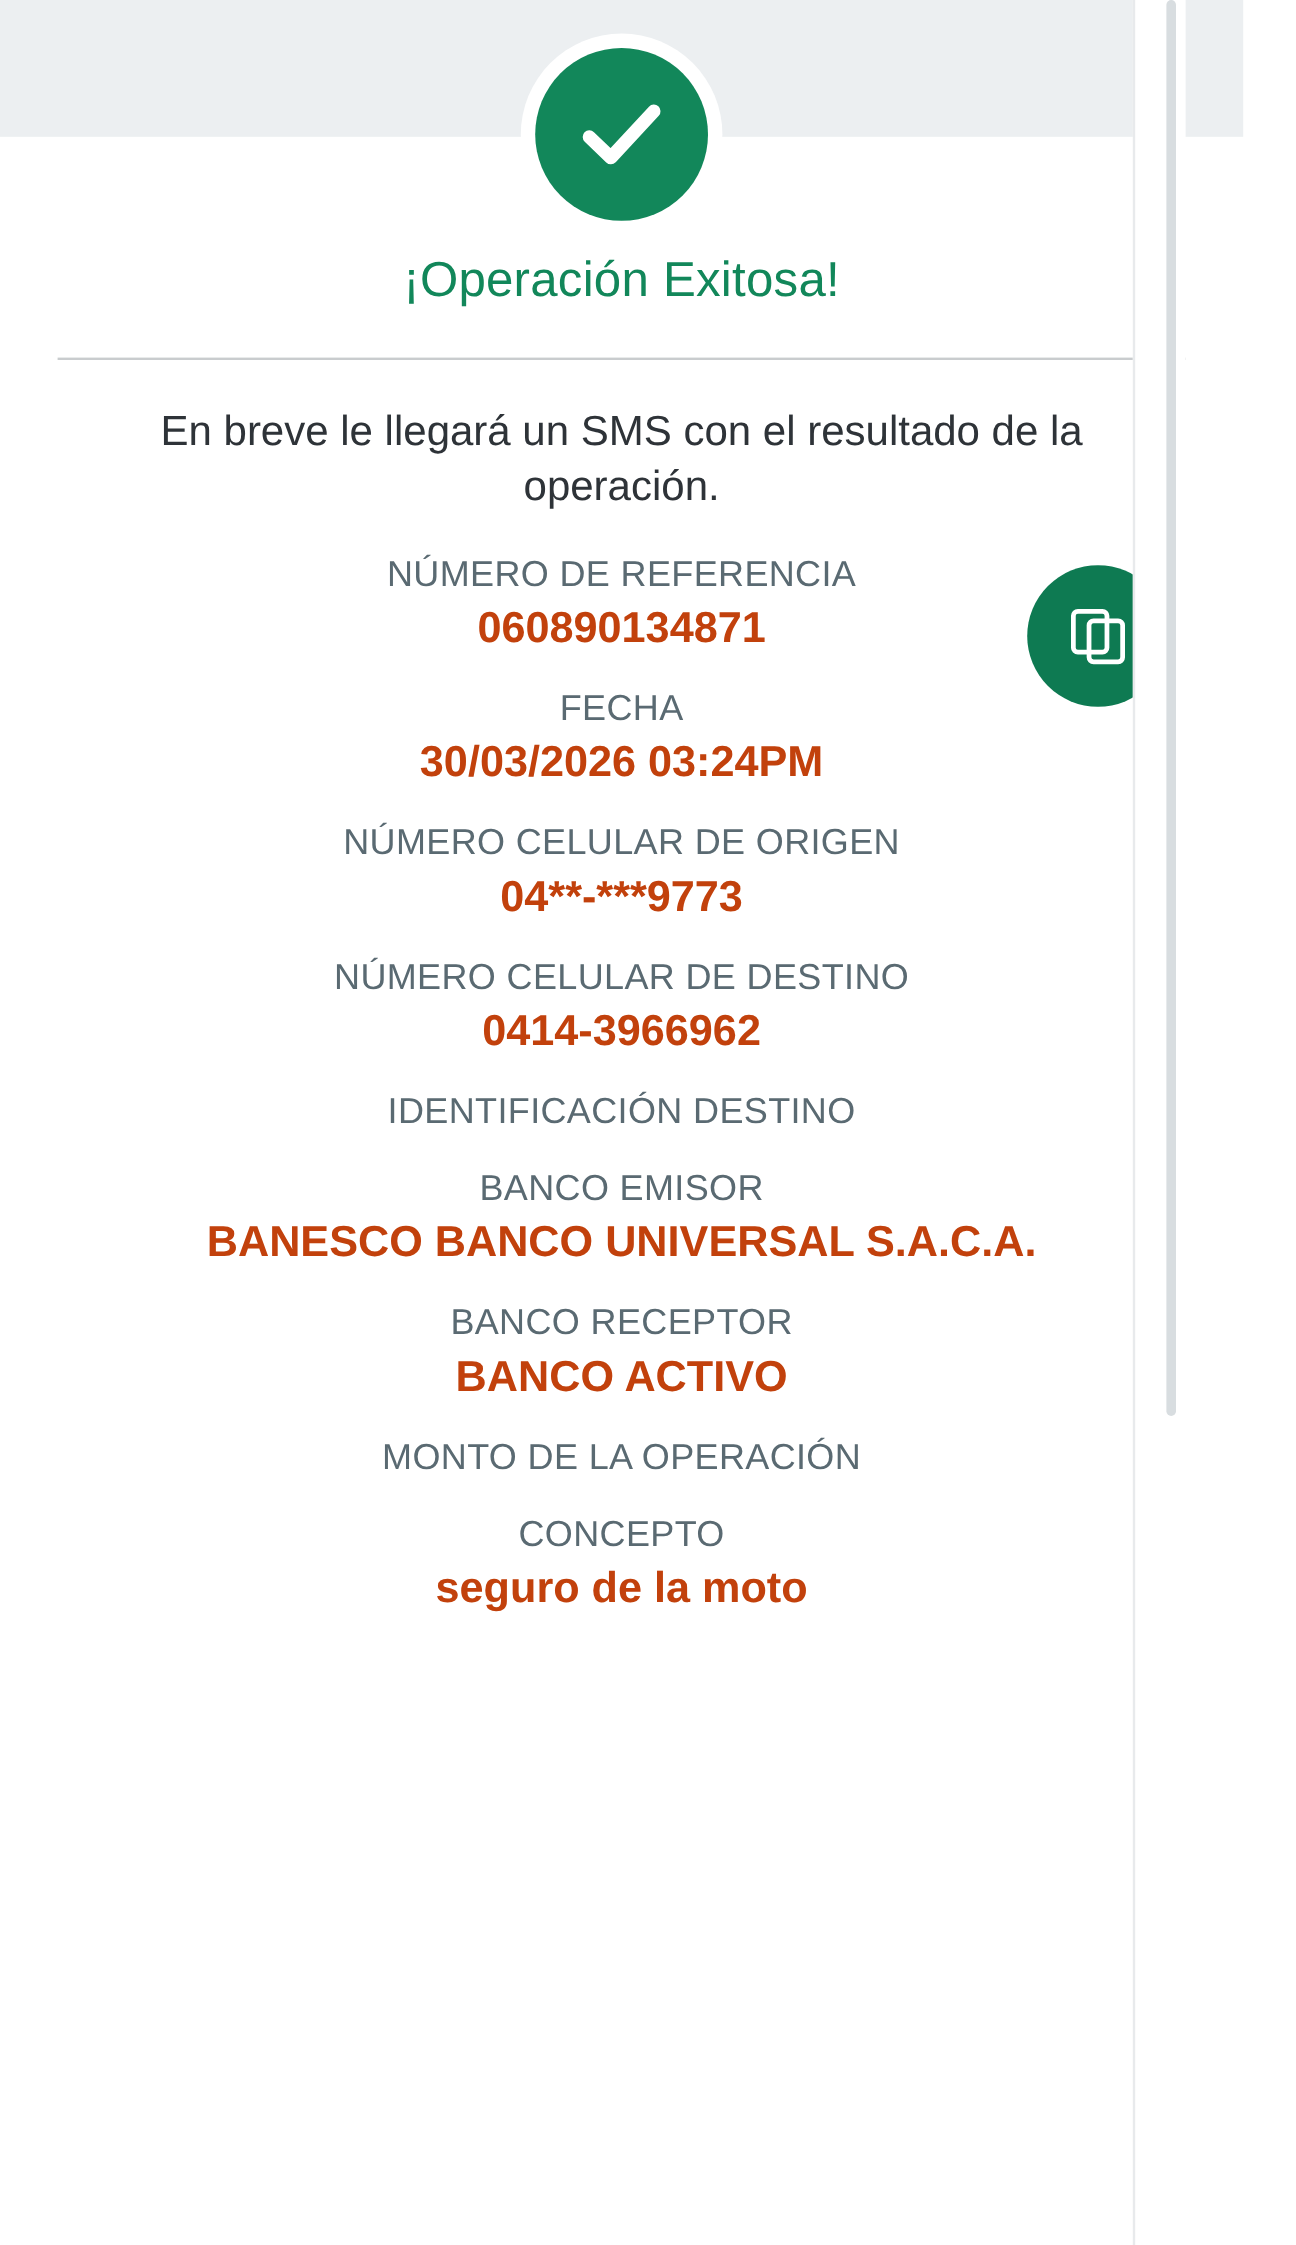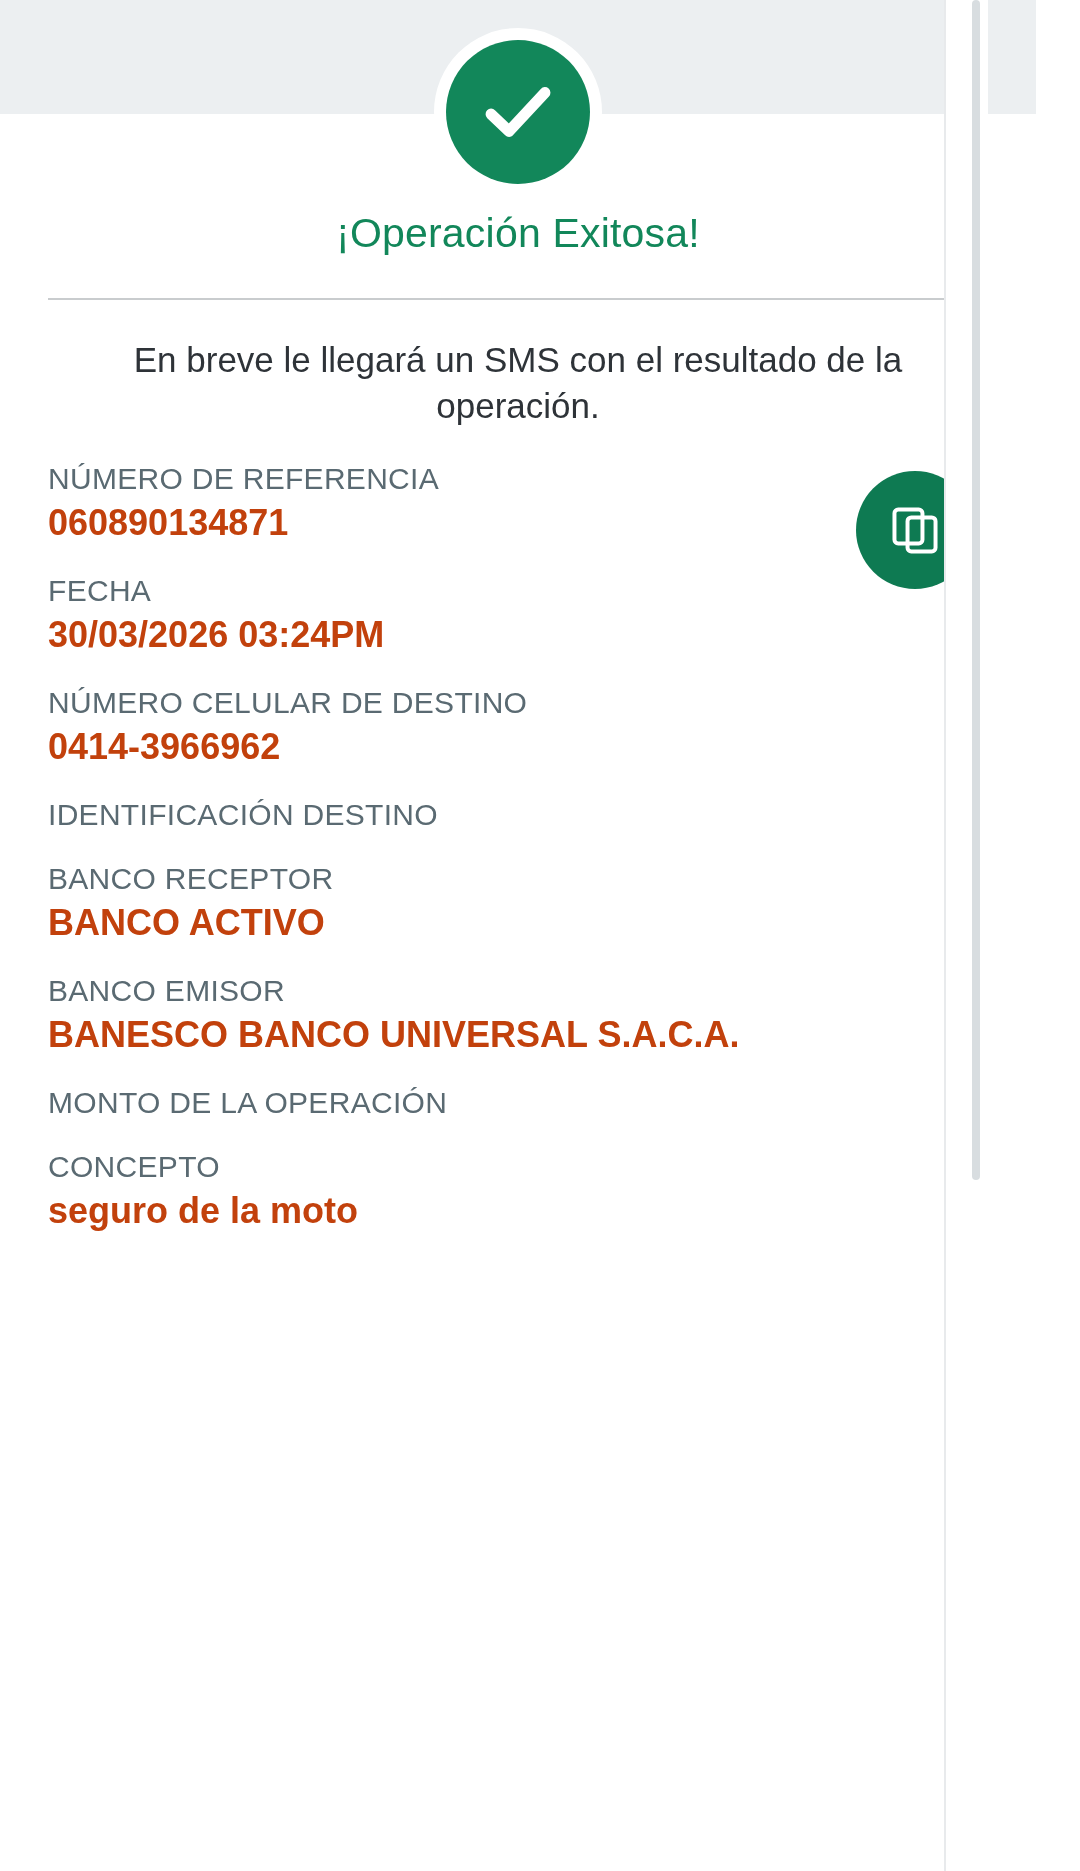--- a/index.html
+++ b/index.html
@@ -140,21 +140,21 @@
   }
   .copy-btn svg { display: block; }
 
   
   .fields {
     position: absolute;
     top: 460px;
     left: 48px;
     width: 940px;
   }
-  .field { margin-bottom: 26px; }
+  .field { margin-bottom: 26px; text-align: center; }
   .field-label {
     color: #5a6a72;
     font-size: 30px;
     letter-spacing: 0.3px;
     line-height: 38px;
   }
   .field-value {
     color: #c2410c;
     font-size: 34px;
     font-weight: bold;
@@ -202,38 +202,42 @@
       <div class="field">
         <div class="field-label">NÚMERO DE REFERENCIA</div>
         <div class="field-value big">060890134871</div>
       </div>
 
       <div class="field">
         <div class="field-label">FECHA</div>
         <div class="field-value big">30/03/2026 03:24PM</div>
       </div>
 
+      <div class="field">
+        <div class="field-label">NÚMERO CELULAR DE ORIGEN</div>
+        <div class="field-value big">04**-***9773</div>
+      </div>
 
       <div class="field">
         <div class="field-label">NÚMERO CELULAR DE DESTINO</div>
         <div class="field-value big">0414-3966962</div>
       </div>
 
       <div class="field">
         <div class="field-label">IDENTIFICACIÓN DESTINO</div>
       </div>
 
       <div class="field">
+        <div class="field-label">BANCO EMISOR</div>
+        <div class="field-value big">BANESCO BANCO UNIVERSAL S.A.C.A.</div>
+      </div>
+
+      <div class="field">
         <div class="field-label">BANCO RECEPTOR</div>
         <div class="field-value big">BANCO ACTIVO</div>
-      </div>
-
-      <div class="field">
-        <div class="field-label">BANCO EMISOR</div>
-        <div class="field-value big">BANESCO BANCO UNIVERSAL S.A.C.A.</div>
       </div>
 
       <div class="field">
         <div class="field-label">MONTO DE LA OPERACIÓN</div>
       </div>
 
       <div class="field">
         <div class="field-label">CONCEPTO</div>
         <div class="field-value big">seguro de la moto</div>
       </div>

